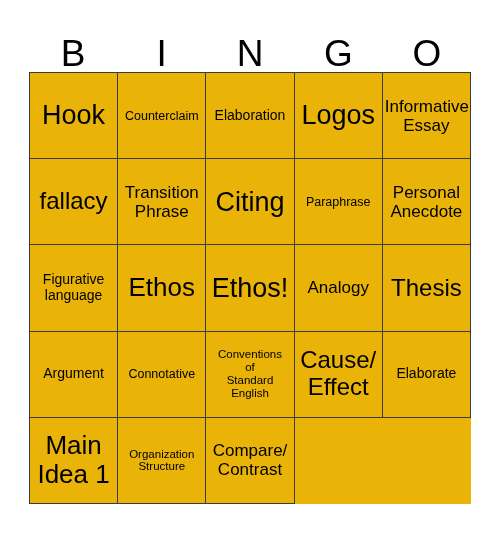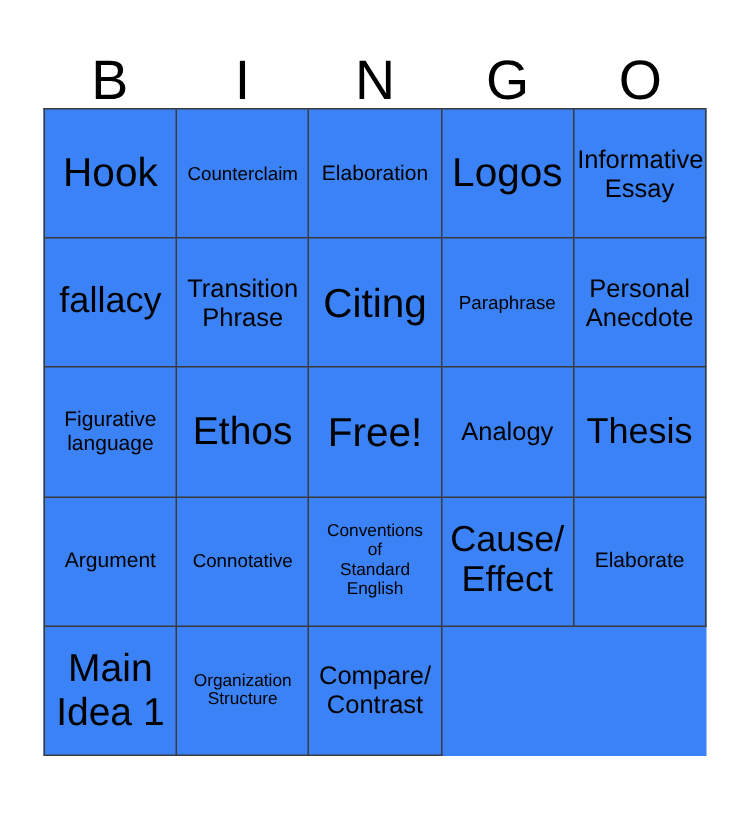--- a/index.html
+++ b/index.html
@@ -47,21 +47,21 @@
     left: 29px;
     top: 72px;
     width: 442px;
     height: 432px;
     display: grid;
     grid-template-columns: repeat(5, 1fr);
     grid-template-rows: repeat(5, 1fr);
     border-top: 1px solid #3a3a3a;
     border-left: 1px solid #3a3a3a;
     box-sizing: border-box;
-    background: #3b82f6;
+    background: #eab308;
   }
   .cell {
     border-right: 1px solid #3a3a3a;
     border-bottom: 1px solid #3a3a3a;
     box-sizing: border-box;
     display: flex;
     align-items: center;
     justify-content: center;
     text-align: center;
     padding: 1px 2px;
@@ -131,21 +131,21 @@
 Anecdote</span>
       </div>
       <div class="cell">
         <span class="cell-text fs-xs">Figurative
 language</span>
       </div>
       <div class="cell">
         <span class="cell-text fs-lg">Ethos</span>
       </div>
       <div class="cell">
-        <span class="cell-text fs-xl">Free!</span>
+        <span class="cell-text fs-xl">Ethos!</span>
       </div>
       <div class="cell">
         <span class="cell-text fs-sm">Analogy</span>
       </div>
       <div class="cell">
         <span class="cell-text fs-md">Thesis</span>
       </div>
       <div class="cell">
         <span class="cell-text fs-xs">Argument</span>
       </div>

